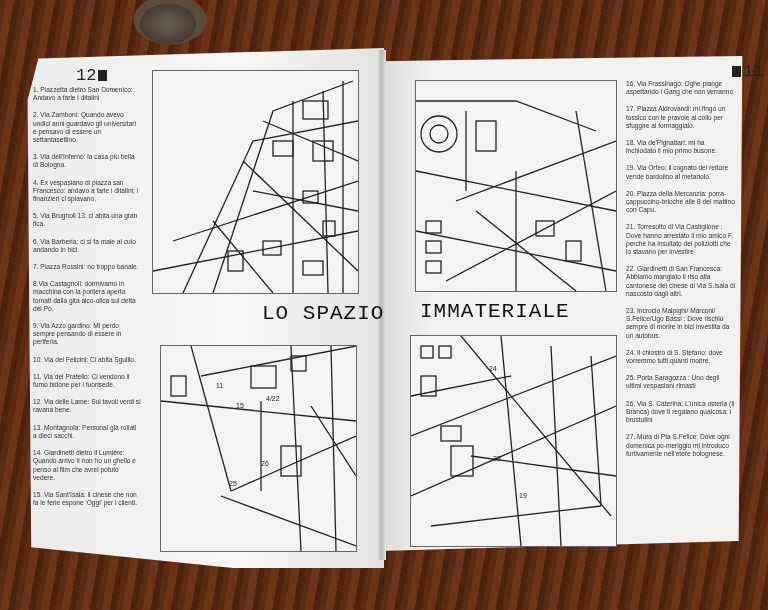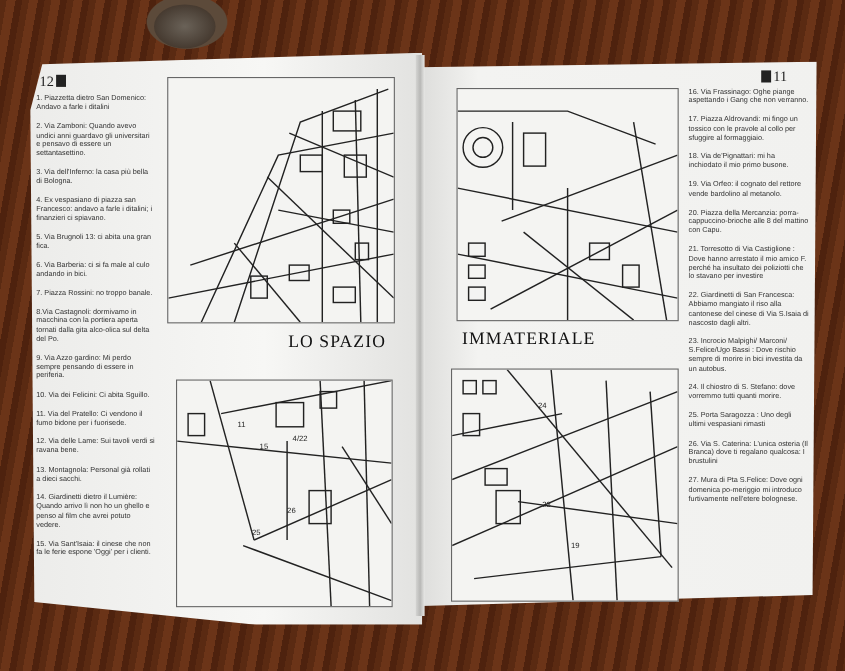--- a/index.html
+++ b/index.html
@@ -13,26 +13,26 @@
     background:radial-gradient(ellipse at 50% 50%,#6a6258 0,#4b4036 60%,#3a2a1e 100%);}
   .page{position:absolute;background:#f3f3f1;}
   .page-left{left:24px;top:48px;width:360px;height:520px;
     clip-path:polygon(4% 2%,100% 0%,100% 100%,58% 100%,2% 96%,1% 10%);
     background:linear-gradient(90deg,#ececea 0%,#f7f7f5 60%,#e2e2e0 100%);}
   .page-right{left:380px;top:46px;width:366px;height:505px;
     clip-path:polygon(0% 3%,99% 2%,98% 98%,0% 100%);
     background:linear-gradient(90deg,#dcdcda 0%,#f3f3f1 15%,#f1f1ef 100%);}
   .spine{position:absolute;left:378px;top:50px;width:8px;height:510px;
     background:linear-gradient(90deg,#d4d4d2,#b8b8b6,#e6e6e4);}
-  .pagenum{position:absolute;font-family:Liberation Serif, serif;font-size:13px;color:#222;}
+  .pagenum{position:absolute;font-family:Liberation Mono, monospace;font-size:17px;color:#222;margin-left:40px;}
   .logo{display:inline-block;width:9px;height:11px;background:#222;vertical-align:-1px;margin:0 2px;}
   .entries{position:absolute;font-size:6.6px;line-height:8.2px;color:#333;}
   .entry{margin-bottom:9px;}
   .map{position:absolute;border:1px solid #666;background:#f4f4f2;overflow:hidden;}
-  .title{position:absolute;font-family:Liberation Serif, serif;font-size:16px;letter-spacing:1px;color:#111;}
+  .title{position:absolute;font-family:Liberation Mono, monospace;font-size:21px;letter-spacing:1px;color:#111;}
 </style>
 </head>
 <body>
 
 <div class="wood-knot"></div>
 
 <div class="page page-left"></div>
 <div class="page page-right"></div>
 <div class="spine"></div>
 

